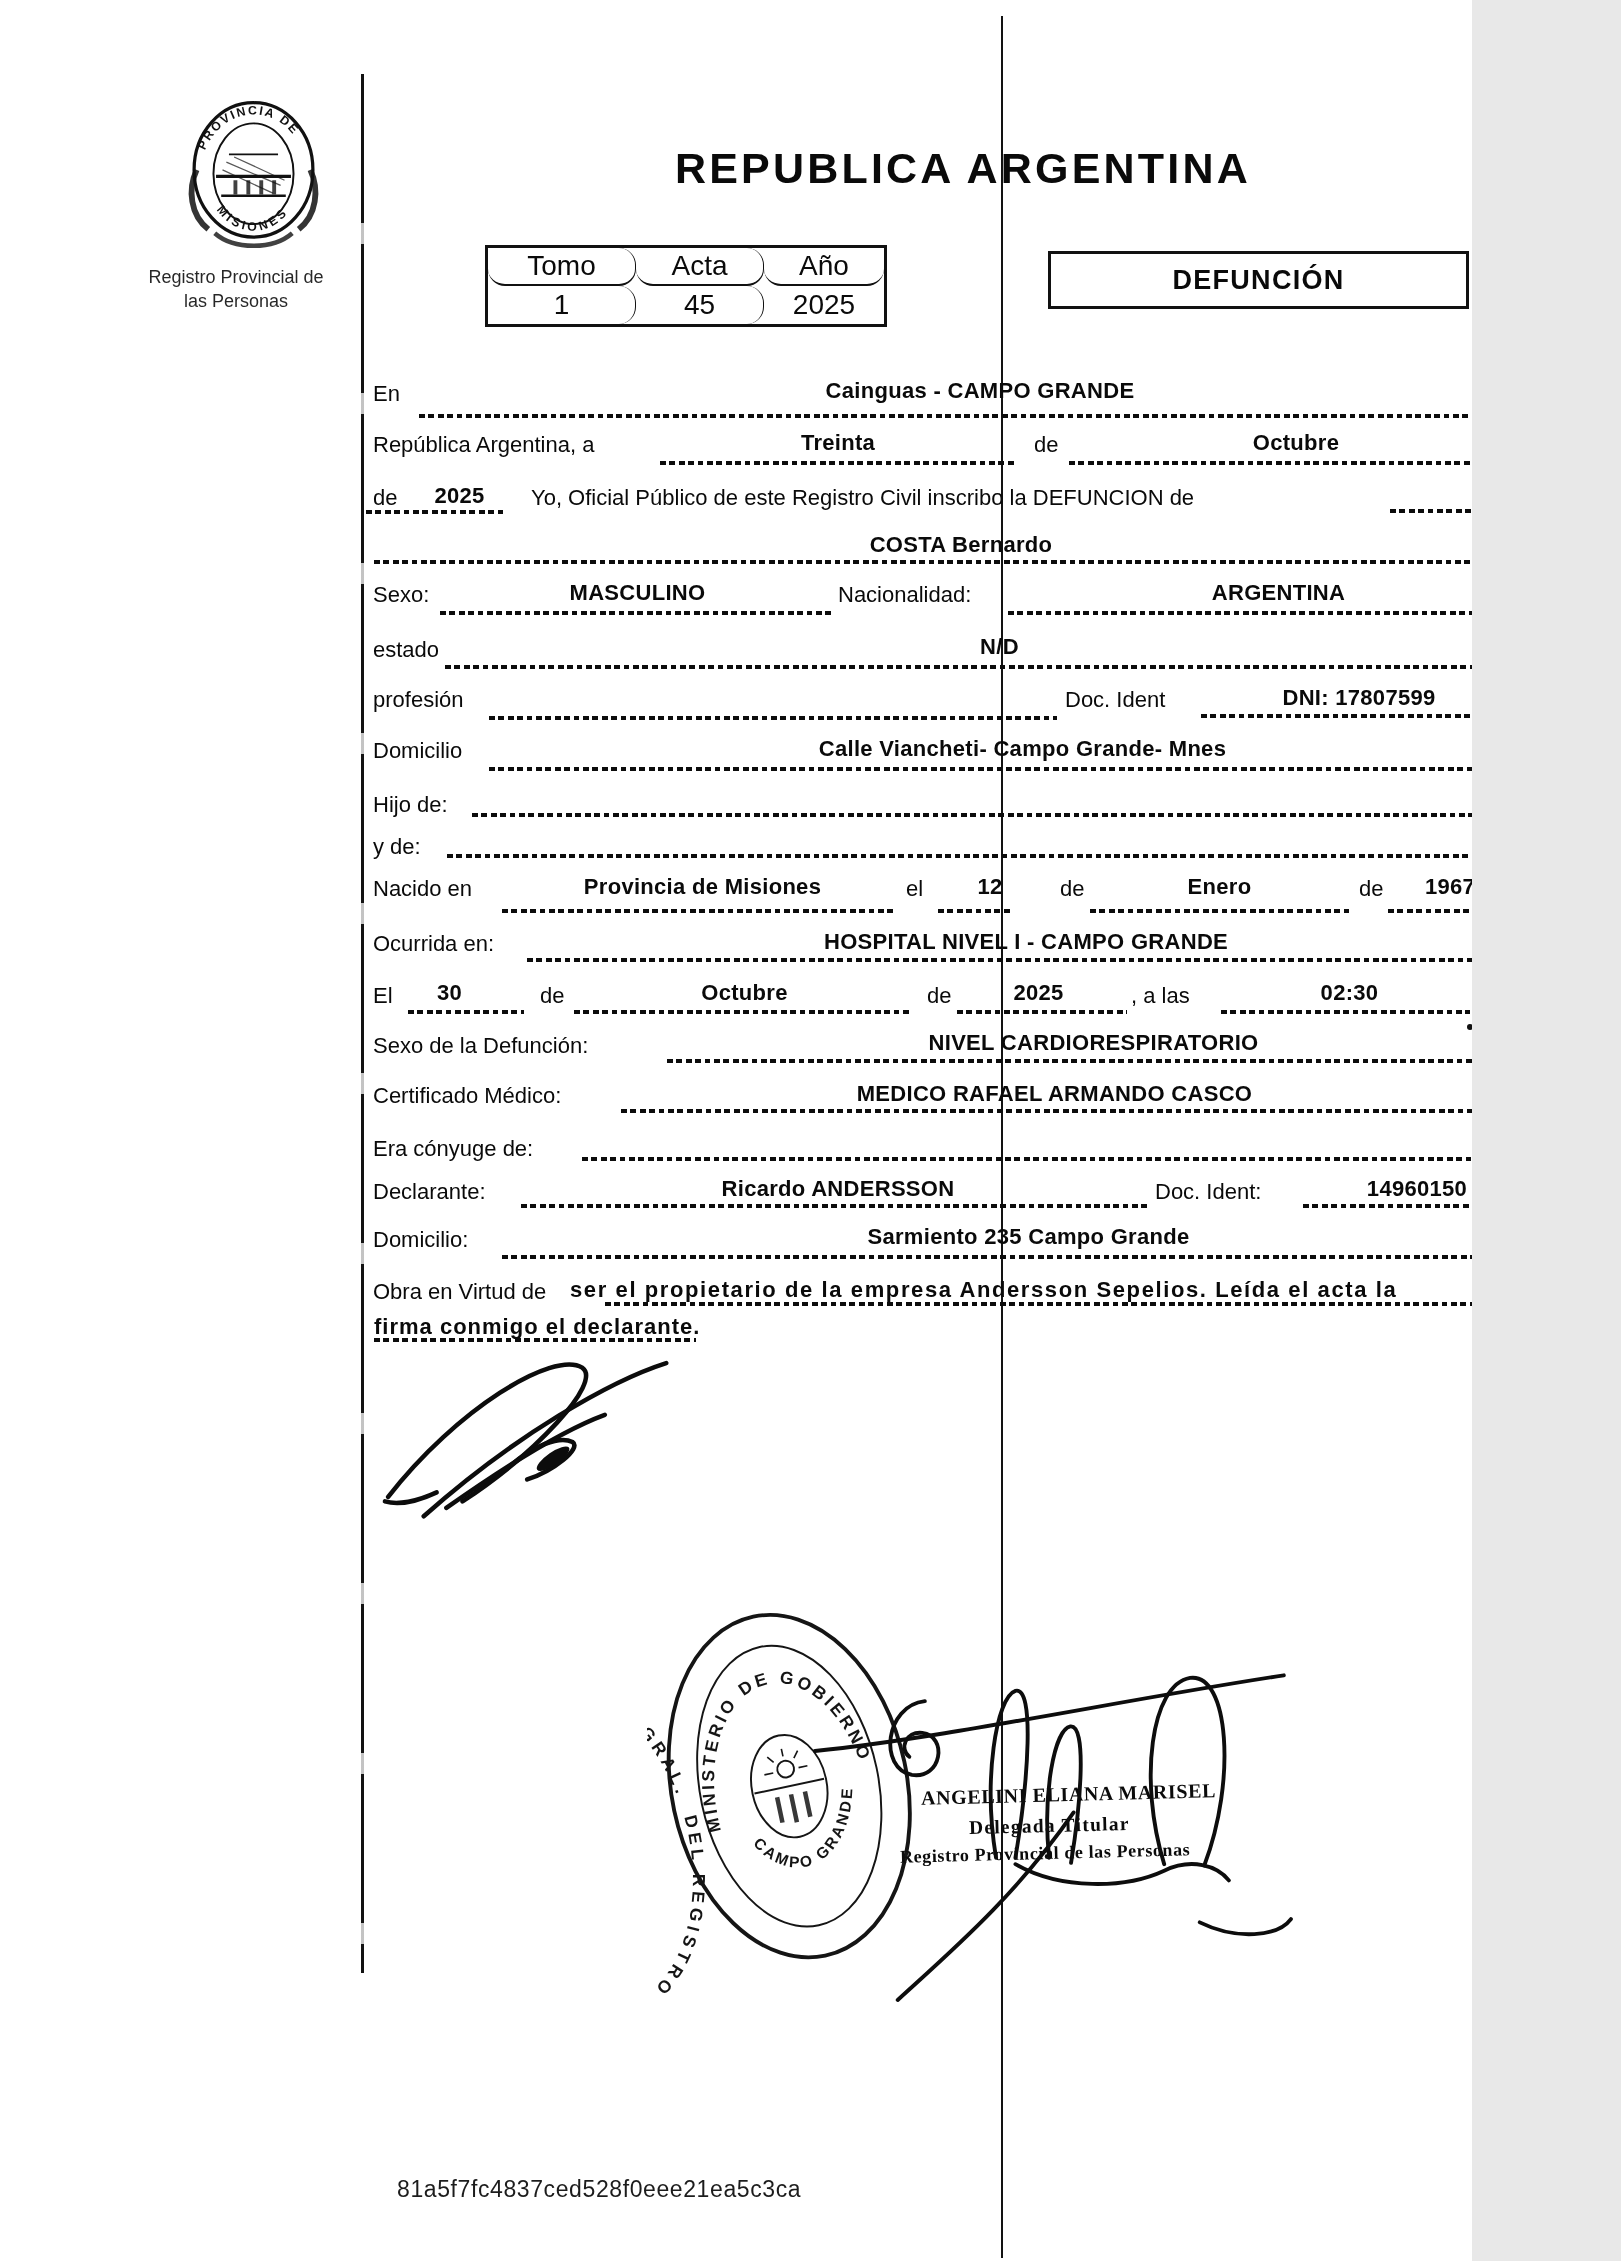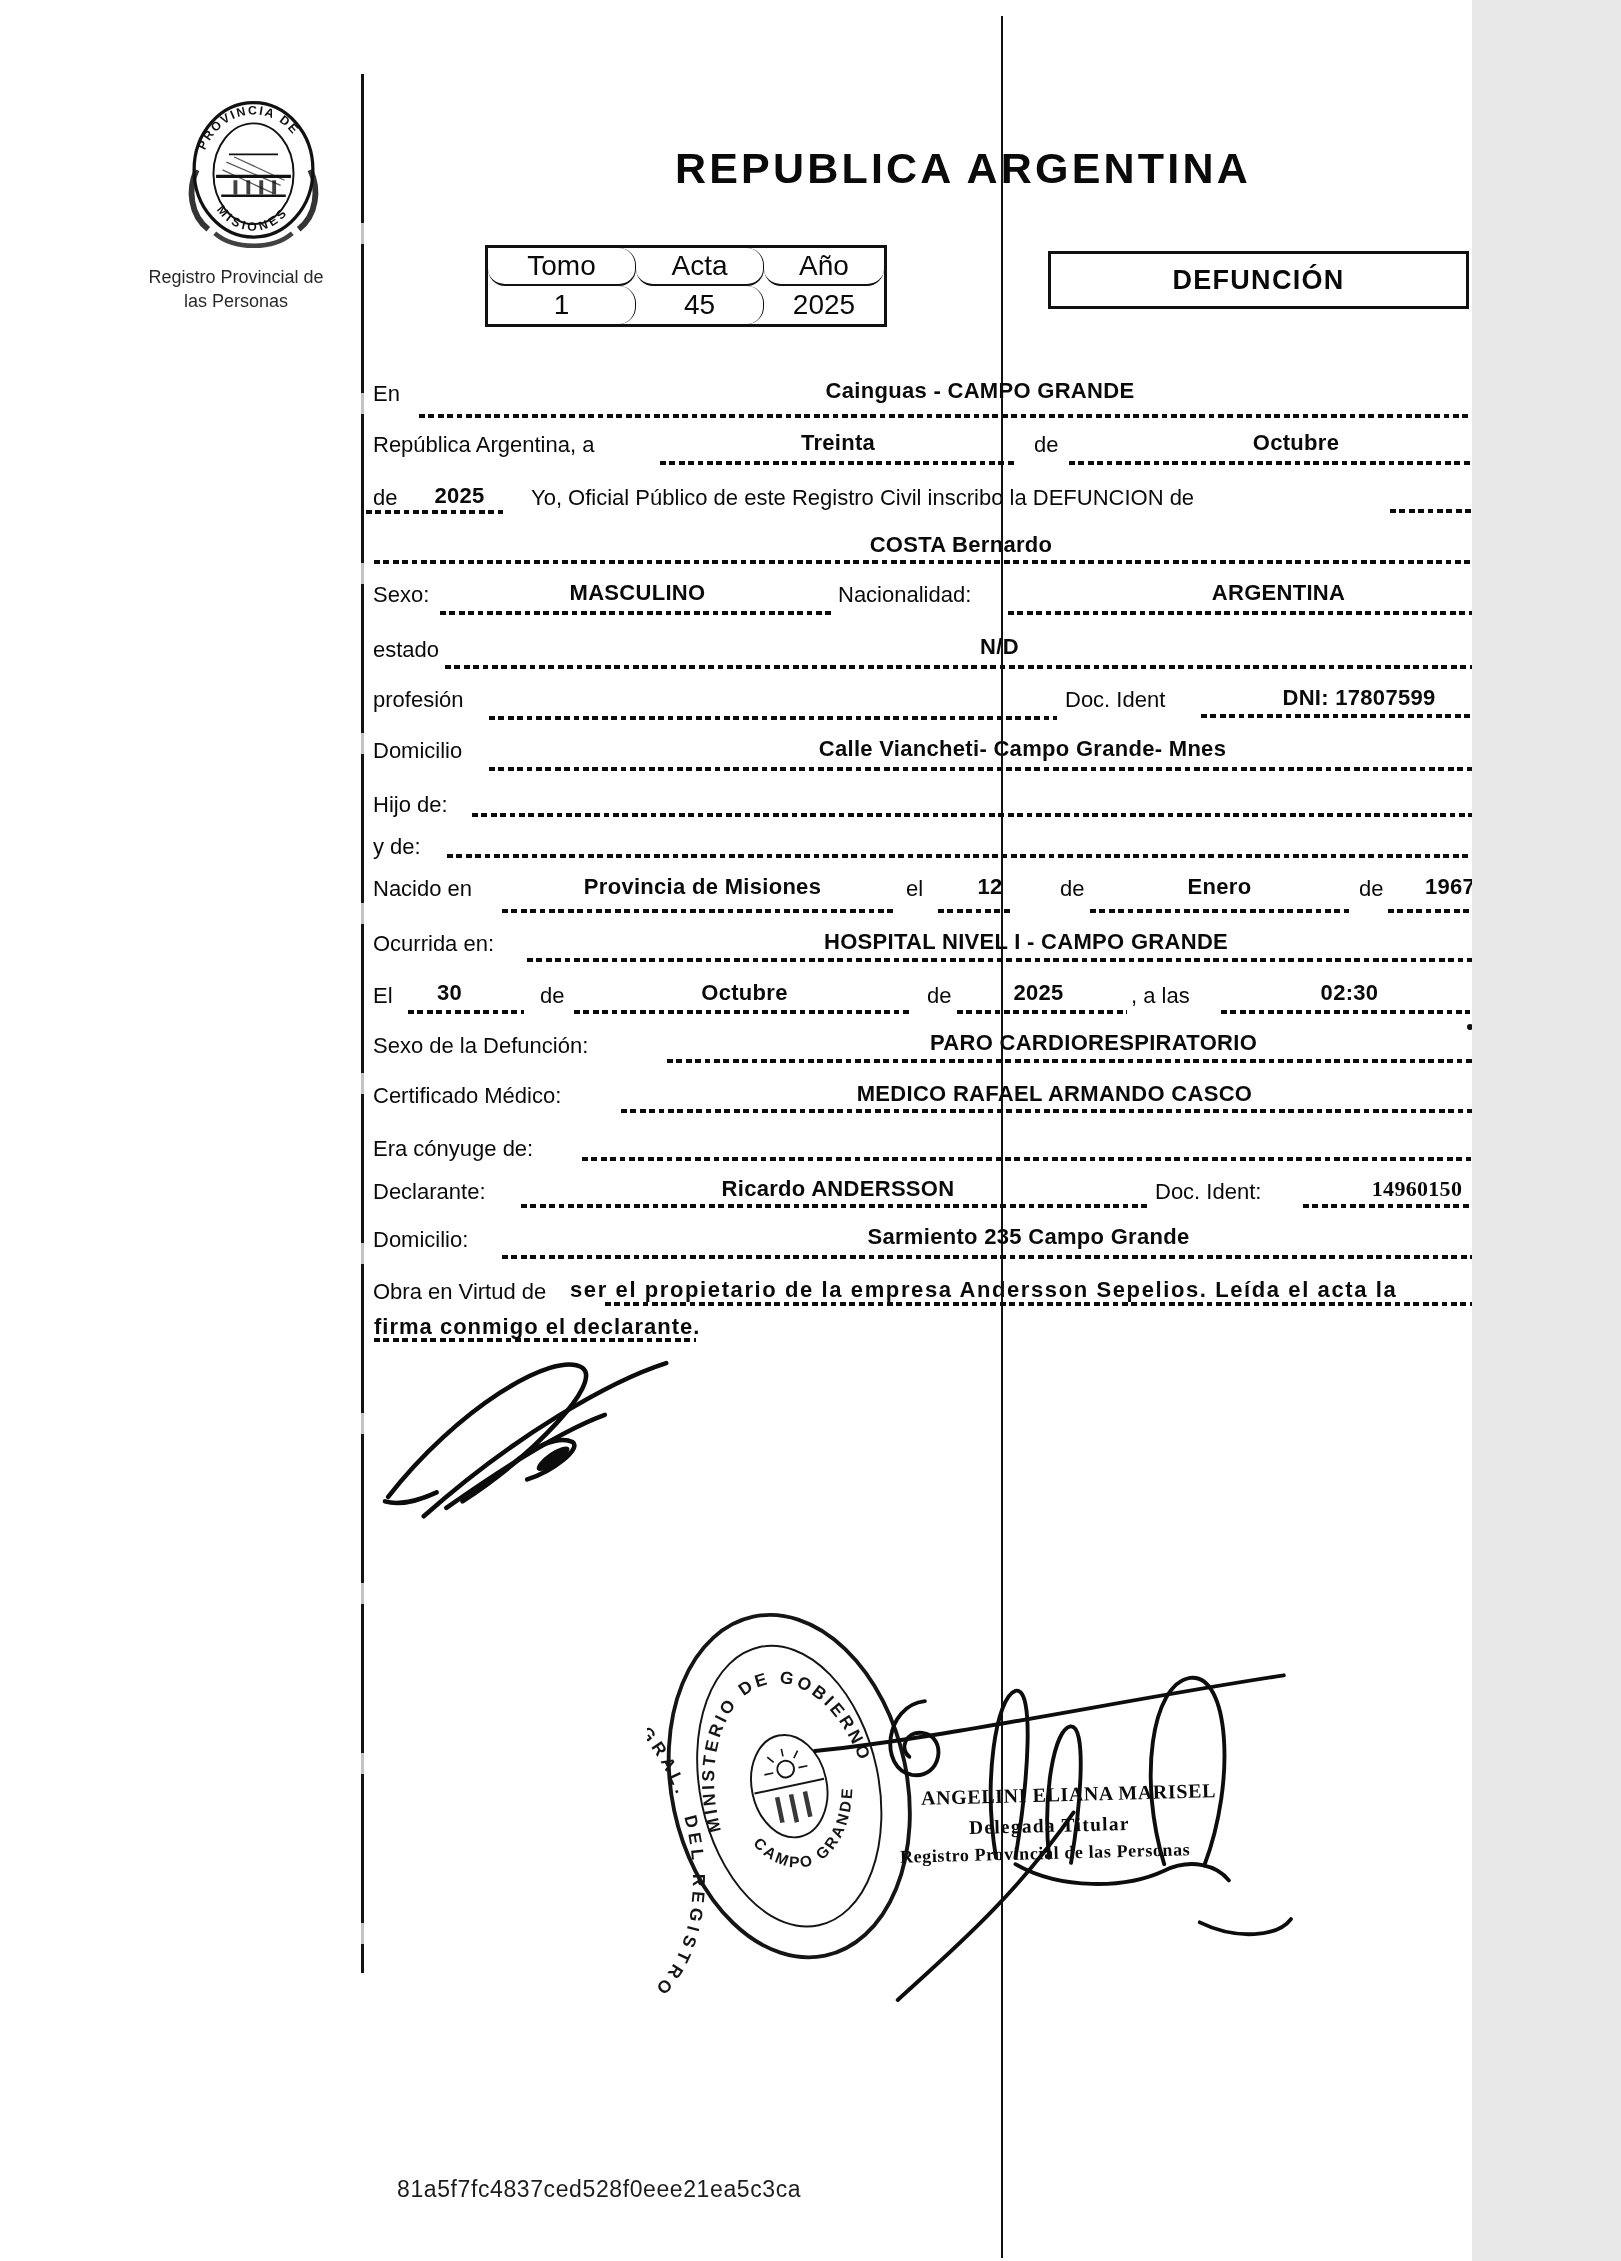--- a/index.html
+++ b/index.html
@@ -147,34 +147,34 @@
   <span class="val" style="left:964px;top:980px;width:149px;">2025</span>
   <span class="lbl" style="left:1131px;top:983px;">, a las</span>
   <span class="val" style="left:1233px;top:980px;width:233px;">02:30</span>
   <span class="lbl" style="left:1485px;top:983px;">horas</span>
   <div class="dl" style="left:408px;top:1010px;width:116px;"></div>
   <div class="dl" style="left:574px;top:1010px;width:337px;"></div>
   <div class="dl" style="left:957px;top:1010px;width:170px;"></div>
   <div class="dl" style="left:1221px;top:1010px;width:249px;"></div>
 
   <span class="lbl" style="left:373px;top:1033px;">Sexo de la Defunción:</span>
-  <span class="val" style="left:828px;top:1030px;width:531px;">PARO CARDIORESPIRATORIO</span>
+  <span class="val" style="left:828px;top:1030px;width:531px;">NIVEL CARDIORESPIRATORIO</span>
   <div class="dl" style="left:667px;top:1059px;width:853px;"></div>
 
   <span class="lbl" style="left:373px;top:1083px;">Certificado Médico:</span>
   <span class="val" style="left:744px;top:1081px;width:621px;">MEDICO RAFAEL ARMANDO CASCO</span>
   <div class="dl" style="left:621px;top:1109px;width:883px;"></div>
 
   <span class="lbl" style="left:373px;top:1136px;">Era cónyuge de:</span>
   <div class="dl" style="left:582px;top:1157px;width:938px;"></div>
 
   <span class="lbl" style="left:373px;top:1179px;">Declarante:</span>
   <span class="val" style="left:647px;top:1176px;width:382px;">Ricardo ANDERSSON</span>
   <span class="lbl" style="left:1155px;top:1179px;">Doc. Ident:</span>
-  <span class="val" style="left:1320px;top:1176px;width:194px;font-family:Liberation Serif, serif;">14960150</span>
+  <span class="val" style="left:1320px;top:1176px;width:194px;">14960150</span>
   <div class="dl" style="left:521px;top:1204px;width:628px;"></div>
   <div class="dl" style="left:1303px;top:1204px;width:217px;"></div>
 
   <span class="lbl" style="left:373px;top:1227px;">Domicilio:</span>
   <span class="val" style="left:731px;top:1224px;width:595px;">Sarmiento 235 Campo Grande</span>
   <div class="dl" style="left:502px;top:1255px;width:1050px;"></div>
 
   <span class="lbl" style="left:373px;top:1279px;">Obra en Virtud de</span>
   <span class="val" style="left:570px;top:1277px;width:980px;letter-spacing:1.6px;text-align:left;">ser el propietario de la empresa Andersson Sepelios. Leída el acta la</span>
   <div class="dl" style="left:605px;top:1302px;width:914px;"></div>

